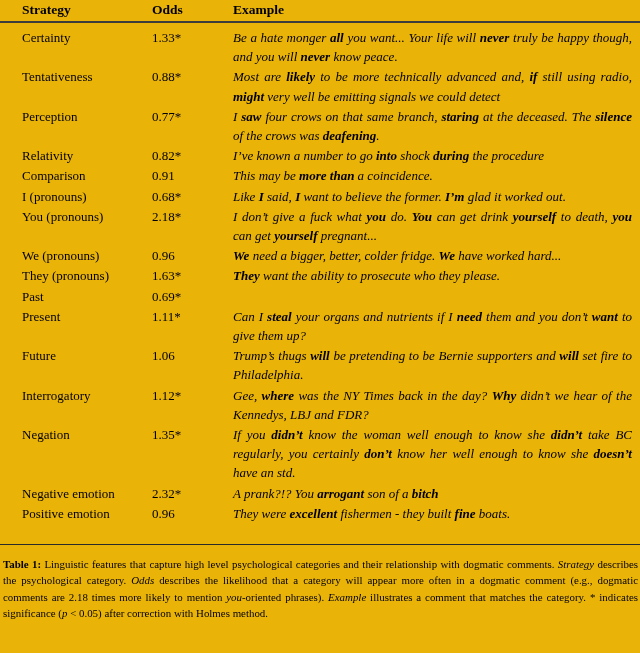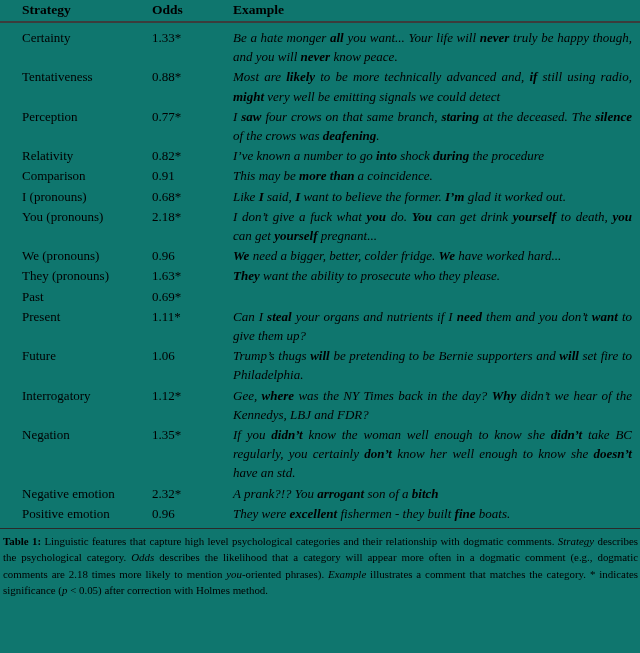--- a/index.html
+++ b/index.html
@@ -12,39 +12,39 @@
     height: 653px;
     overflow: hidden;
     font-family: "Liberation Serif", "DejaVu Serif", serif;
     color: #000000;
     -webkit-font-smoothing: antialiased;
   }
   .page {
     width: 640px;
     height: 653px;
     box-sizing: border-box;
-    background: #0f766e;
+    background: #eab308;
   }
   .tbl {
     width: 100%;
     box-sizing: border-box;
   }
   .header-row {
     display: grid;
     grid-template-columns: 130px 81px 1fr;
     box-sizing: border-box;
     padding: 1px 8px 3px 22px;
     font-weight: bold;
     font-size: 13.5px;
     line-height: 17px;
     border-bottom: 2.5px solid #3c3c3c;
   }
   .tbody {
     box-sizing: border-box;
-    padding: 4px 0 4px 0;
+    padding: 4px 0 20px 0;
     border-bottom: 1.5px solid #2a2a2a;
   }
   .row {
     display: grid;
     grid-template-columns: 130px 81px 1fr;
     box-sizing: border-box;
     padding: 0 8px 0 22px;
     font-size: 13px;
     line-height: 19.2px;
     margin: 1px 0 1px 0;
@@ -52,21 +52,21 @@
   .cell { box-sizing: border-box; }
   .cell.example {
     text-align: justify;
     text-justify: inter-word;
     font-style: italic;
   }
   .seg-b { font-weight: bold; }
   .seg-i { font-style: italic; }
   .caption {
     box-sizing: border-box;
-    margin-top: 4px;
+    margin-top: 11px;
     padding: 0 2px 0 3px;
     font-size: 10.9px;
     line-height: 16.3px;
     text-align: justify;
     text-justify: inter-word;
   }
 </style>
 </head>
 <body>
 

